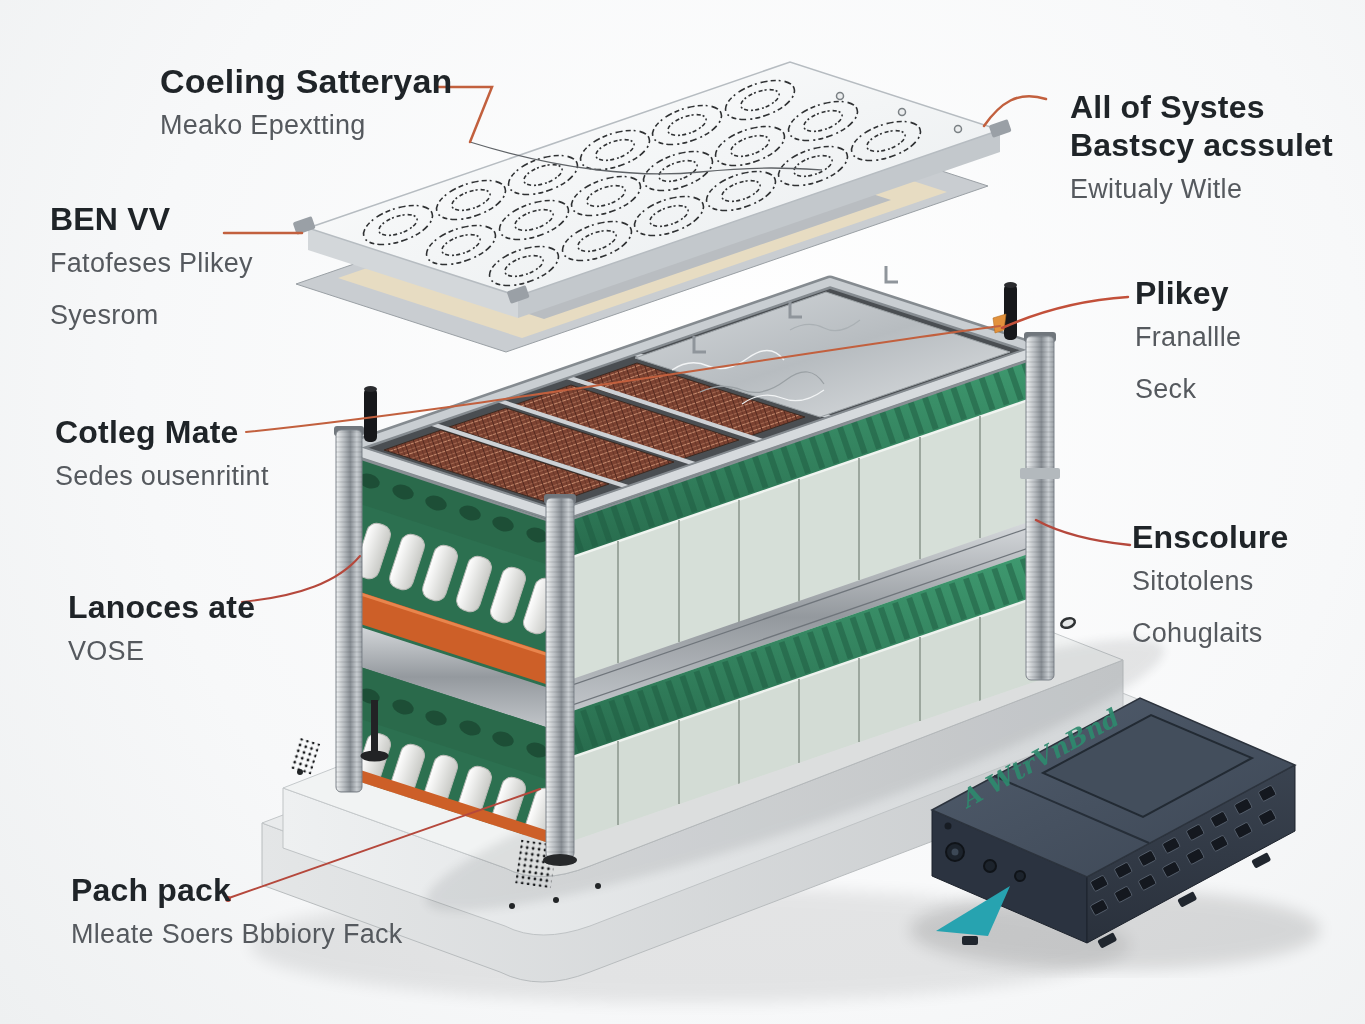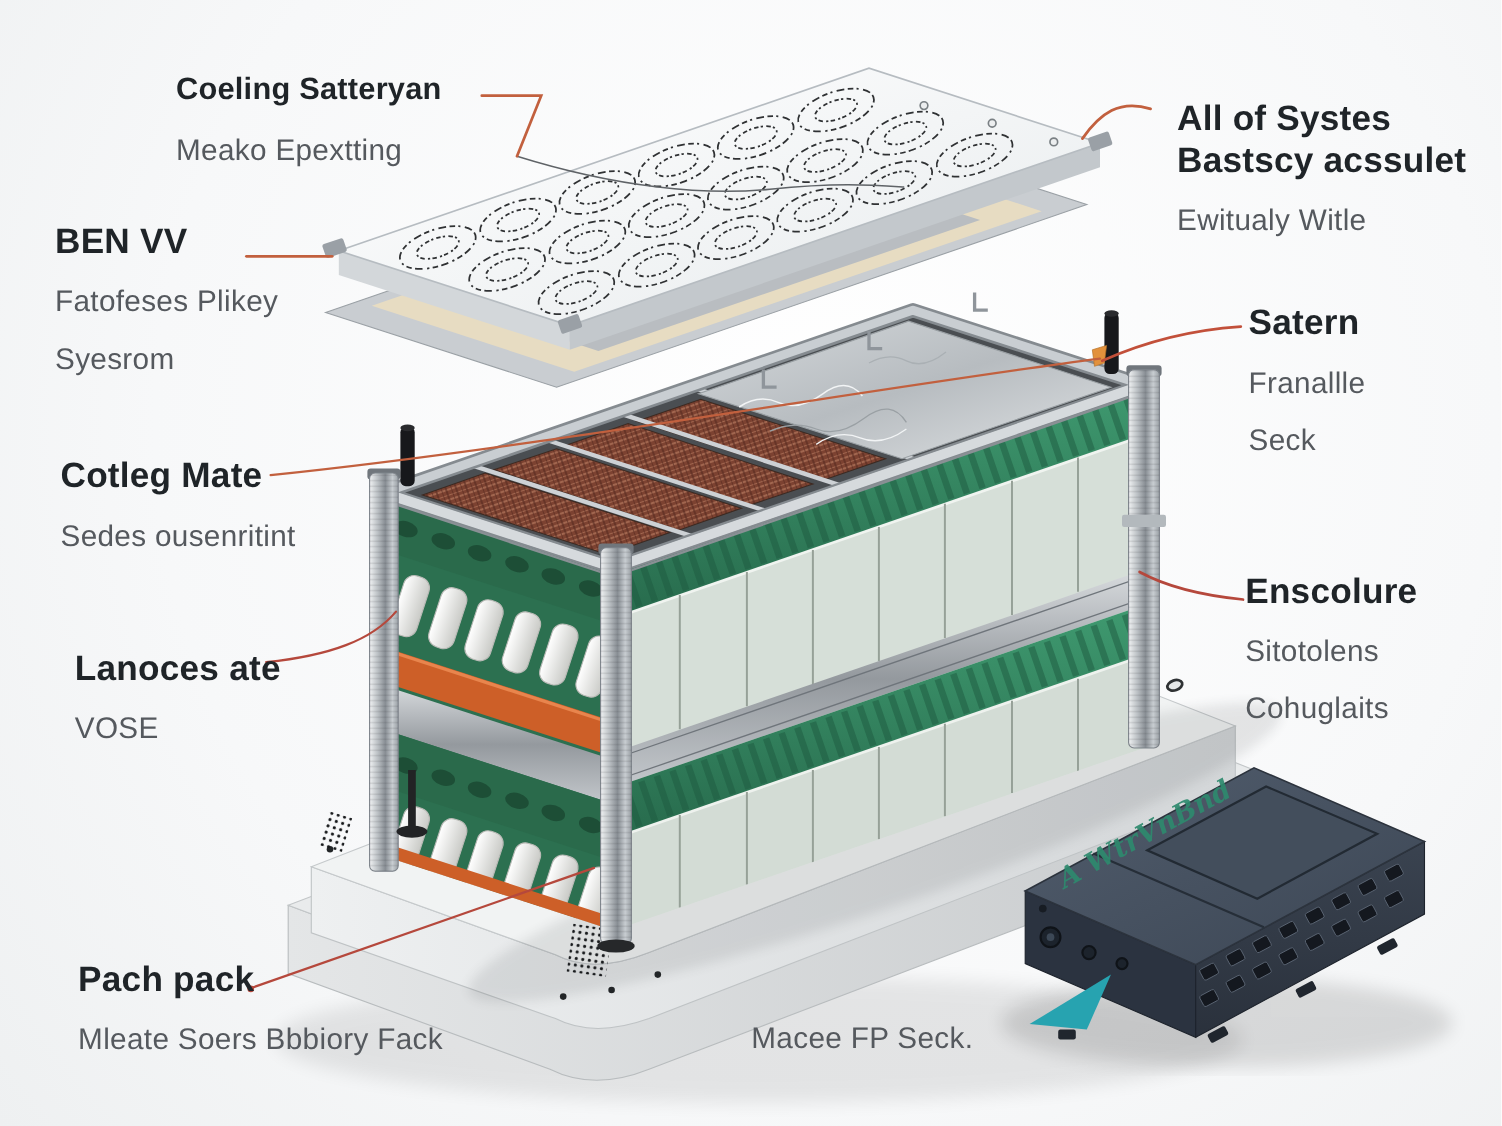--- a/index.html
+++ b/index.html
@@ -4,22 +4,22 @@
 <style>
   html,body{margin:0;padding:0;background:#ffffff;}
   #stage{
     position:relative;width:1365px;height:1024px;overflow:hidden;
     background:radial-gradient(circle at 55% 38%, #ffffff 0%, #f7f8f9 62%, #eef0f1 100%);
     font-family:"Liberation Sans", sans-serif;
   }
   #art{position:absolute;left:0;top:0;}
   .label{position:absolute;z-index:5;}
   .t1{font-size:32px;font-weight:700;color:#1f2428;line-height:38px;letter-spacing:.2px;}
-  .t1.big{font-size:28px;}
-  .t2{font-size:27px;font-weight:400;color:#55595e;line-height:33px;margin-top:20px;letter-spacing:.3px;}
+  .t1.big{font-size:34px;}
+  .t2{font-size:27px;font-weight:400;color:#55595e;line-height:33px;margin-top:9px;letter-spacing:.3px;}
   .t2.tight{margin-top:19px;}
 </style>
 </head>
 <body>
 
 <div id="stage">
 
 <svg id="art" width="1365" height="1024" viewBox="0 0 1365 1024">
   <defs>
     <linearGradient id="lidGrad" x1="0" y1="0" x2="1" y2="1">
@@ -500,21 +500,21 @@
   <div class="t2">Ewitualy Witle</div>
 </div>
 
 <div class="label" style="left:50px;top:200px">
   <div class="t1">BEN VV</div>
   <div class="t2">Fatofeses Plikey</div>
   <div class="t2 tight">Syesrom</div>
 </div>
 
 <div class="label" style="left:1135px;top:274px">
-  <div class="t1">Satern</div>
+  <div class="t1">Plikey</div>
   <div class="t2">Franallle</div>
   <div class="t2 tight">Seck</div>
 </div>
 
 <div class="label" style="left:55px;top:413px">
   <div class="t1">Cotleg Mate</div>
   <div class="t2">Sedes ousenritint</div>
 </div>
 
 <div class="label" style="left:68px;top:588px">
@@ -527,16 +527,15 @@
   <div class="t2">Sitotolens</div>
   <div class="t2 tight">Cohuglaits</div>
 </div>
 
 <div class="label" style="left:71px;top:871px">
   <div class="t1">Pach pack</div>
   <div class="t2">Mleate Soers Bbbiory Fack</div>
 </div>
 
 <div class="label" style="left:683px;top:908px">
-  <div class="t2">Macee FP Seck.</div>
 </div>
 
 </div>
 
 </body></html>

